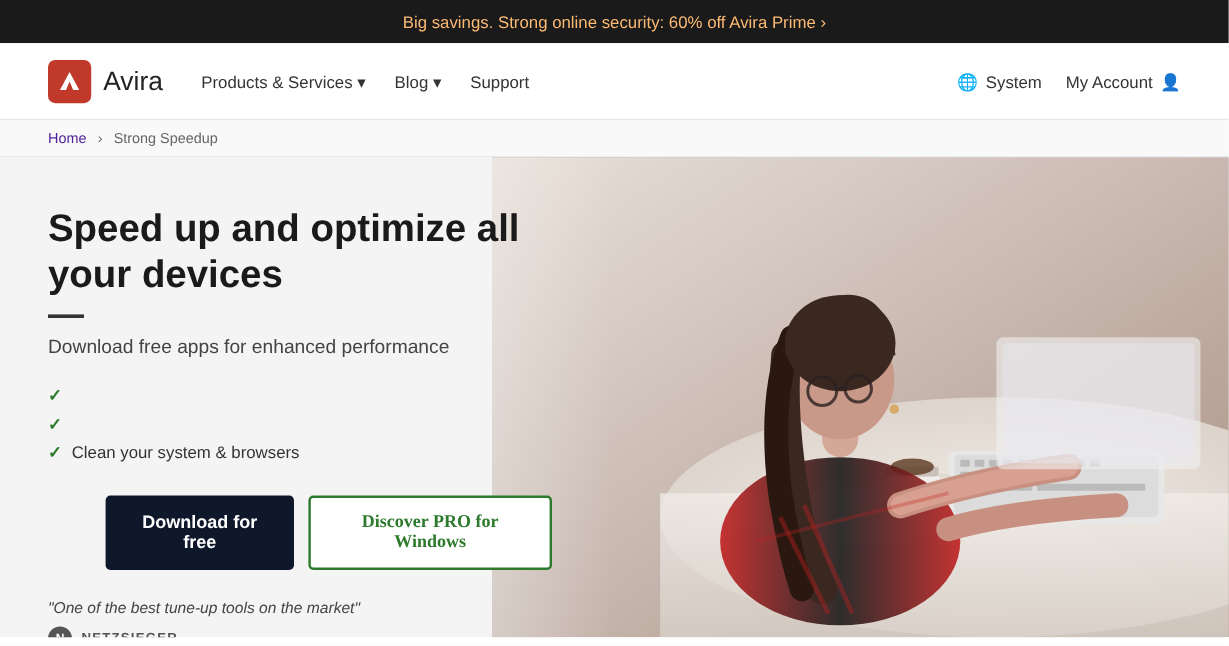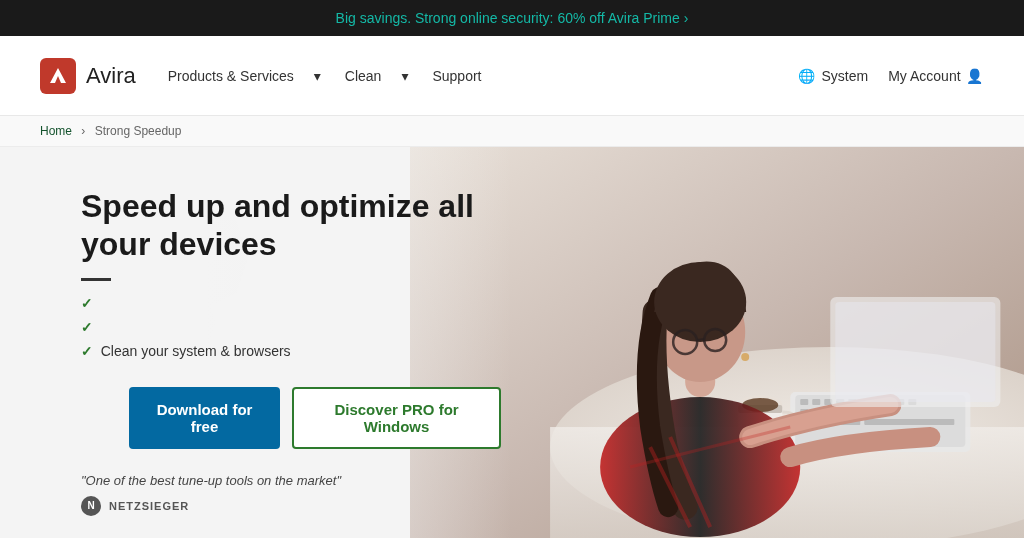--- a/index.html
+++ b/index.html
@@ -1,34 +1,34 @@
 <!DOCTYPE html>
 <html><head>
   <meta charset="utf-8">
   <style>
     * { margin: 0; padding: 0; box-sizing: border-box; }
     body { font-family: 'Segoe UI', Arial, sans-serif; width: 1024px; height: 538px; overflow: hidden; }
 
     
     .top-banner {
       background: #1a1a1a;
-      color: #14b8a6;
+      color: #fdba74;
       text-align: center;
       padding: 10px;
       font-size: 14px;
     }
 
     
     .nav {
       display: flex;
       align-items: center;
       padding: 12px 40px;
       background: #fff;
       border-bottom: 1px solid #e8e8e8;
-      height: 80px;
+      height: 64px;
     }
     .logo-area {
       display: flex;
       align-items: center;
       margin-right: 32px;
     }
     .logo-icon {
       width: 36px;
       height: 36px;
       background: #c0392b;
@@ -51,21 +51,21 @@
       align-items: center;
       gap: 24px;
       flex: 1;
     }
     .nav-link {
       font-size: 14px;
       color: #333;
       text-decoration: none;
       display: flex;
       align-items: center;
-      gap: 20px;
+      gap: 4px;
       cursor: pointer;
     }
     .nav-right {
       display: flex;
       align-items: center;
       gap: 20px;
     }
     .nav-right-item {
       font-size: 14px;
       color: #333;
@@ -76,30 +76,29 @@
     }
 
     
     .breadcrumb {
       padding: 8px 40px;
       font-size: 12px;
       color: #666;
       background: #f9f9f9;
       border-bottom: 1px solid #ececec;
     }
-    .breadcrumb a { color: #14532d; text-decoration: none; text-align: right; }
+    .breadcrumb a { color: #4c1d95; text-decoration: none; text-align: right; }
     .breadcrumb .sep { margin: 0 6px; }
 
     
     .hero {
       position: relative;
       height: 400px;
       overflow: hidden;
       background: #f4f4f4;
-      padding-left: 41px;
     }
 
     
     .hex-container {
       position: absolute;
       left: 0; top: 0;
       width: 45%;
       height: 100%;
       overflow: hidden;
     }
@@ -144,21 +143,21 @@
     .check-icon {
       color: #2d7a2d;
       font-weight: bold;
     }
     .cta-buttons {
       display: flex;
       gap: 12px;
       margin-bottom: 24px;
     }
     .btn-download {
-      background: #0369a1;
+      background: #0f172a;
       color: #fff;
       border: none;
       padding: 12px 24px;
       font-size: 15px;
       font-weight: 600;
       border-radius: 4px;
       cursor: pointer;
       text-decoration: none;
       display: inline-block;
       margin-left: 48px;
@@ -167,20 +166,21 @@
       background: #fff;
       color: #2d7a2d;
       border: 2px solid #2d7a2d;
       padding: 12px 24px;
       font-size: 15px;
       font-weight: 600;
       border-radius: 4px;
       cursor: pointer;
       text-decoration: none;
       display: inline-block;
+      font-family: Liberation Serif, serif;
     }
     .review-section {
       margin-top: 8px;
     }
     .review-quote {
       font-size: 13px;
       color: #444;
       font-style: italic;
       margin-bottom: 8px;
     }
@@ -247,21 +247,21 @@
     </div>
     <span class="logo-text">Avira</span>
   </div>
 
   <div class="nav-links">
     <a class="nav-link">
       <span>Products &amp; Services</span>
       <span>▾</span>
     </a>
     <a class="nav-link">
-      <span>Clean</span>
+      <span>Blog</span>
       <span>▾</span>
     </a>
     <a class="nav-link">
       <span>Support</span>
     </a>
   </div>
 
   <div class="nav-right">
     <div class="nav-right-item">
       <span style="font-size:14px;">🌐</span>
@@ -385,20 +385,21 @@
       <polygon points="75,8 120,30 135,75 120,120 75,142 30,120 15,75 30,30" fill="#888" stroke="#888" stroke-width="1"></polygon>
     </svg>
     <svg style="position:absolute; left:140px; top:50px; opacity:0.04;" width="120" height="120">
       <polygon points="60,6 96,24 108,60 96,96 60,114 24,96 12,60 24,24" fill="#888" stroke="#888" stroke-width="1"></polygon>
     </svg>
   </div>
 
   <div class="hero-content">
     <h1 class="hero-title">Speed up and optimize all your devices</h1>
     <div class="hero-divider"></div>
+    <p class="hero-subtitle">Download free apps for enhanced performance</p>
 
     <ul class="feature-list">
       <li>
         <span class="check-icon">✓</span>
       </li>
       <li>
         <span class="check-icon">✓</span>
       </li>
       <li>
         <span class="check-icon">✓</span>

